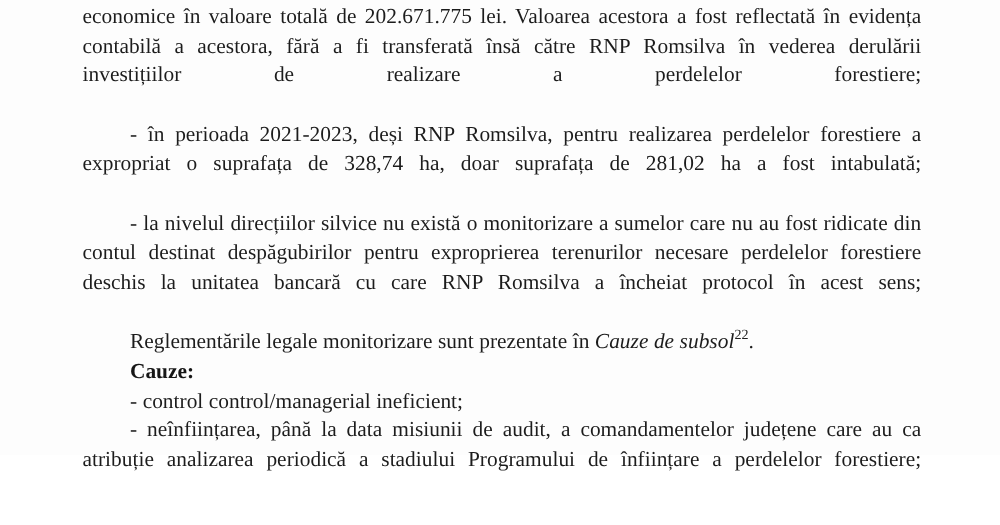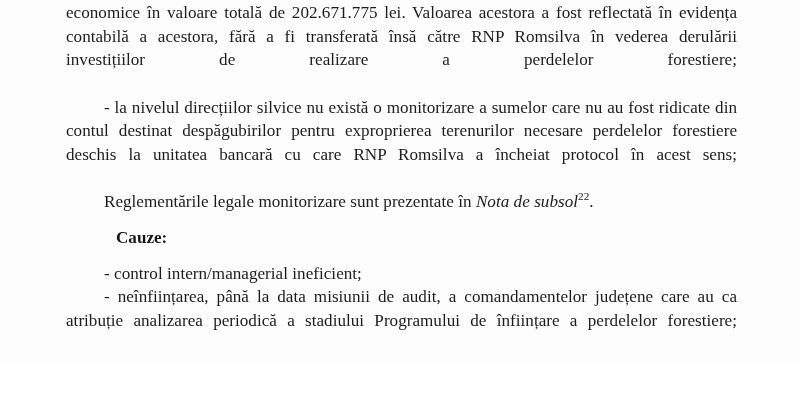--- a/index.html
+++ b/index.html
@@ -50,21 +50,21 @@
     display: inline-block;
     width: 100%;
   }
   .para.nostretch::after {
     display: none;
   }
   .ital {
     font-style: italic;
   }
   .heading {
-    margin: 12px;
+    margin: 0;
     font-size: 17.1px;
     line-height: 23.65px;
     font-weight: bold;
     color: #161616;
     text-indent: 38px;
     text-align: left;
   }
   sup.fn {
     font-size: 0.66em;
     vertical-align: super;
@@ -72,28 +72,29 @@
   }
 </style>
 </head>
 <body>
 
 <div class="page">
   <div class="text-column">
 
     <p class="para noindent">economice în valoare totală de 202.671.775 lei. Valoarea acestora a fost reflectată în evidența contabilă a acestora, fără a fi transferată însă către RNP Romsilva în vederea derulării investițiilor de realizare a perdelelor forestiere;</p>
 
+    <p class="para indent">- în perioada 2021-2023, deși RNP Romsilva, pentru realizarea perdelelor forestiere a expropriat o suprafața de 328,74 ha, doar suprafața de 281,02 ha a fost intabulată;</p>
 
     <p class="para indent">- la nivelul direcțiilor silvice nu există o monitorizare a sumelor care nu au fost ridicate din contul destinat despăgubirilor pentru exproprierea terenurilor necesare perdelelor forestiere deschis la unitatea bancară cu care RNP Romsilva a încheiat protocol în acest sens;</p>
 
 
     <p class="para indent nostretch">
-      <span>Reglementările legale monitorizare sunt prezentate în </span><span class="ital">Nota de subsol</span><sup class="fn">22</sup><span>.</span>
+      <span>Reglementările legale monitorizare sunt prezentate în </span><span class="ital">Cauze de subsol</span><sup class="fn">22</sup><span>.</span>
     </p>
 
     <p class="heading">Cauze:</p>
 
-    <p class="para indent nostretch">- control intern/managerial ineficient;</p>
+    <p class="para indent nostretch">- control control/managerial ineficient;</p>
 
     <p class="para indent">- neînființarea, până la data misiunii de audit, a comandamentelor județene care au ca atribuție analizarea periodică a stadiului Programului de înființare a perdelelor forestiere;</p>
 
   </div>
 </div>
 
 </body></html>

